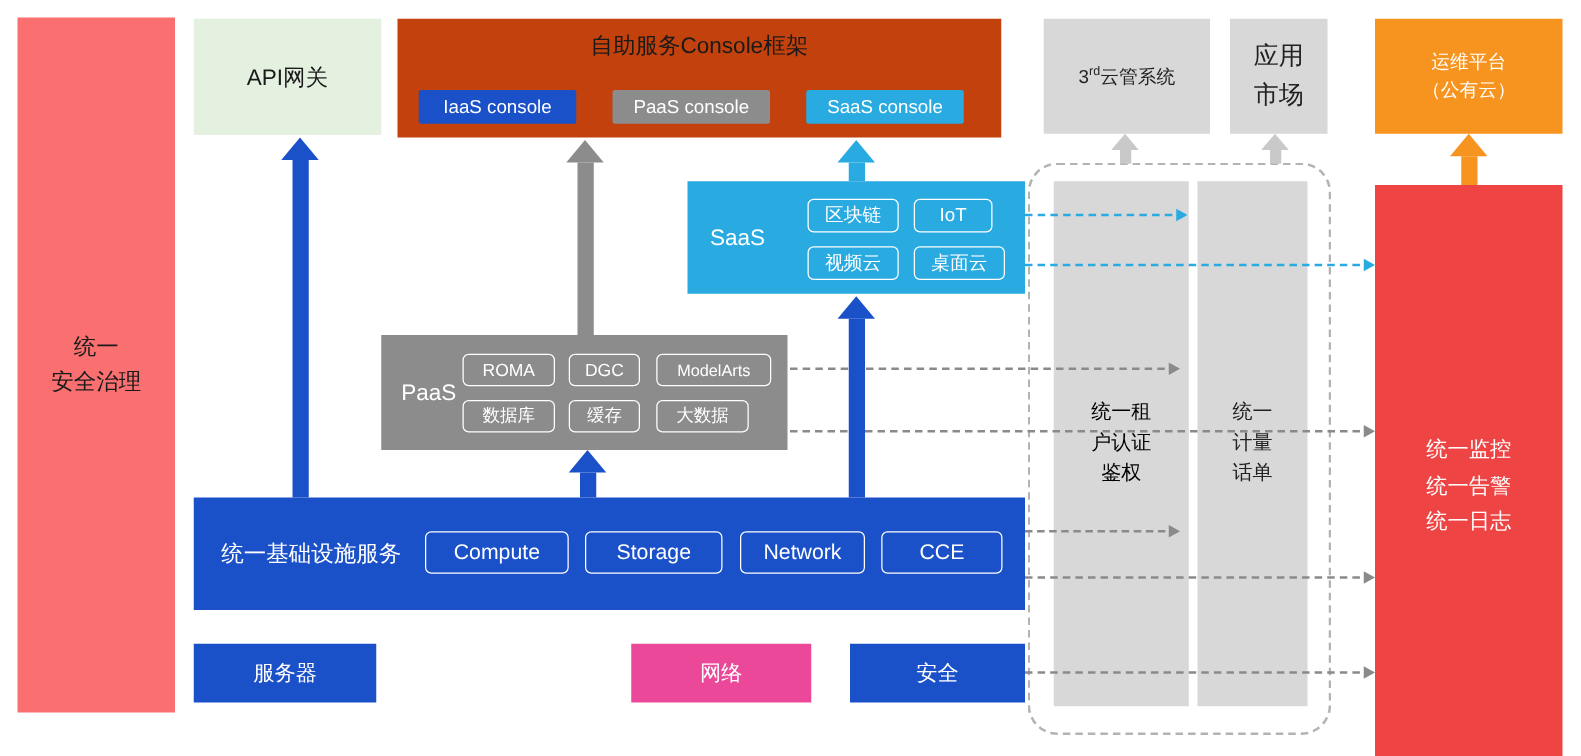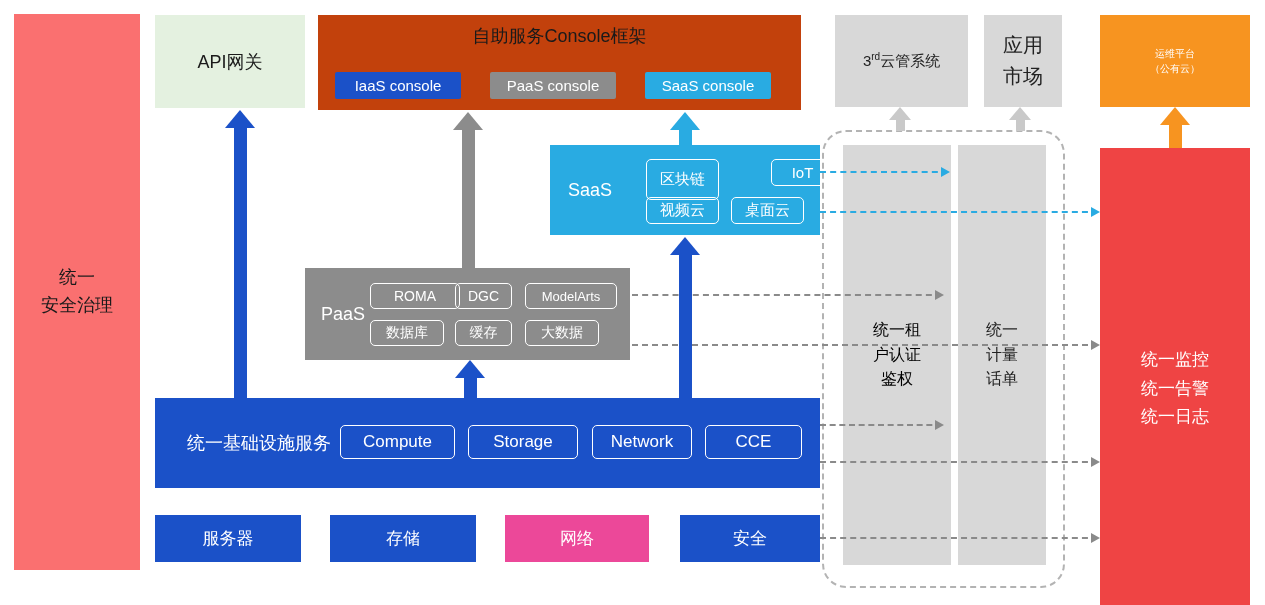--- a/index.html
+++ b/index.html
@@ -58,55 +58,52 @@
       <span>3</span><sup>rd</sup><span>云管系统</span>
     </span>
   </div>
 
   <div class="box" style="left:984px;top:15px;width:78px;height:92px;background:#d8d8d8;">
     <span class="pre" style="font-size:20px;color:#222;">应用
 市场</span>
   </div>
 
   <div class="box" style="left:1100px;top:15px;width:150px;height:92px;background:#f79420;">
-    <span class="pre white" style="font-size:10px;">运维平台
+    <span class="pre white" style="font-size:15px;">运维平台
 （公有云）</span>
   </div>
 
   <div class="abs" style="left:550px;top:145px;width:270px;height:90px;background:#29abe2;">
     <span class="side-label" style="left:18px;">SaaS</span>
-    <div class="chip" style="left:96px;top:14px;width:73px;height:41px;font-size:15px;">区块链</div>
-    <div class="chip" style="left:181px;top:14px;width:63px;height:27px;font-size:15px;margin-left:40px;">IoT</div>
+    <div class="chip" style="left:96px;top:14px;width:73px;height:27px;font-size:15px;">区块链</div>
+    <div class="chip" style="left:181px;top:14px;width:63px;height:27px;font-size:15px;">IoT</div>
     <div class="chip" style="left:96px;top:52px;width:73px;height:27px;font-size:15px;">视频云</div>
     <div class="chip" style="left:181px;top:52px;width:73px;height:27px;font-size:15px;">桌面云</div>
   </div>
 
   <div class="abs" style="left:305px;top:268px;width:325px;height:92px;background:#8c8c8c;">
     <span class="side-label" style="left:16px;">PaaS</span>
-    <div class="chip" style="left:65px;top:15px;width:90px;height:26px;font-size:14px;">ROMA</div>
+    <div class="chip" style="left:65px;top:15px;width:74px;height:26px;font-size:14px;">ROMA</div>
     <div class="chip" style="left:150px;top:15px;width:57px;height:26px;font-size:14px;">DGC</div>
     <div class="chip" style="left:220px;top:15px;width:92px;height:26px;font-size:13px;">ModelArts</div>
     <div class="chip" style="left:65px;top:52px;width:74px;height:26px;font-size:14px;">数据库</div>
     <div class="chip" style="left:150px;top:52px;width:57px;height:26px;font-size:14px;">缓存</div>
     <div class="chip" style="left:220px;top:52px;width:74px;height:26px;font-size:14px;">大数据</div>
   </div>
 
   <div class="abs" style="left:155px;top:398px;width:665px;height:90px;background:#1b51c8;">
-    <span class="side-label" style="left:32px;text-align:right;">统一基础设施服务</span>
+    <span class="side-label" style="left:22px;text-align:right;">统一基础设施服务</span>
     <div class="chip" style="left:185px;top:27px;width:115px;height:34px;font-size:17px;">Compute</div>
     <div class="chip" style="left:313px;top:27px;width:110px;height:34px;font-size:17px;">Storage</div>
     <div class="chip" style="left:437px;top:27px;width:100px;height:34px;font-size:17px;">Network</div>
     <div class="chip" style="left:550px;top:27px;width:97px;height:34px;font-size:17px;">CCE</div>
   </div>
 
   <div class="box white" style="left:155px;top:515px;width:146px;height:47px;background:#1b51c8;font-size:17px;">
     <span>服务器</span>
-  </div>
-  <div class="box white" style="left:330px;top:515px;width:146px;height:47px;background:#1b51c8;font-size:17px;">
-    <span>存储</span>
   </div>
   <div class="box white" style="left:505px;top:515px;width:144px;height:47px;background:#ec4899;font-size:17px;">
     <span>网络</span>
   </div>
   <div class="box white" style="left:680px;top:515px;width:140px;height:47px;background:#1b51c8;font-size:17px;">
     <span>安全</span>
   </div>
 
   <div class="abs" style="left:822px;top:130px;width:243px;height:458px;border:2px dashed #b3b3b3;border-radius:24px;"></div>
 

